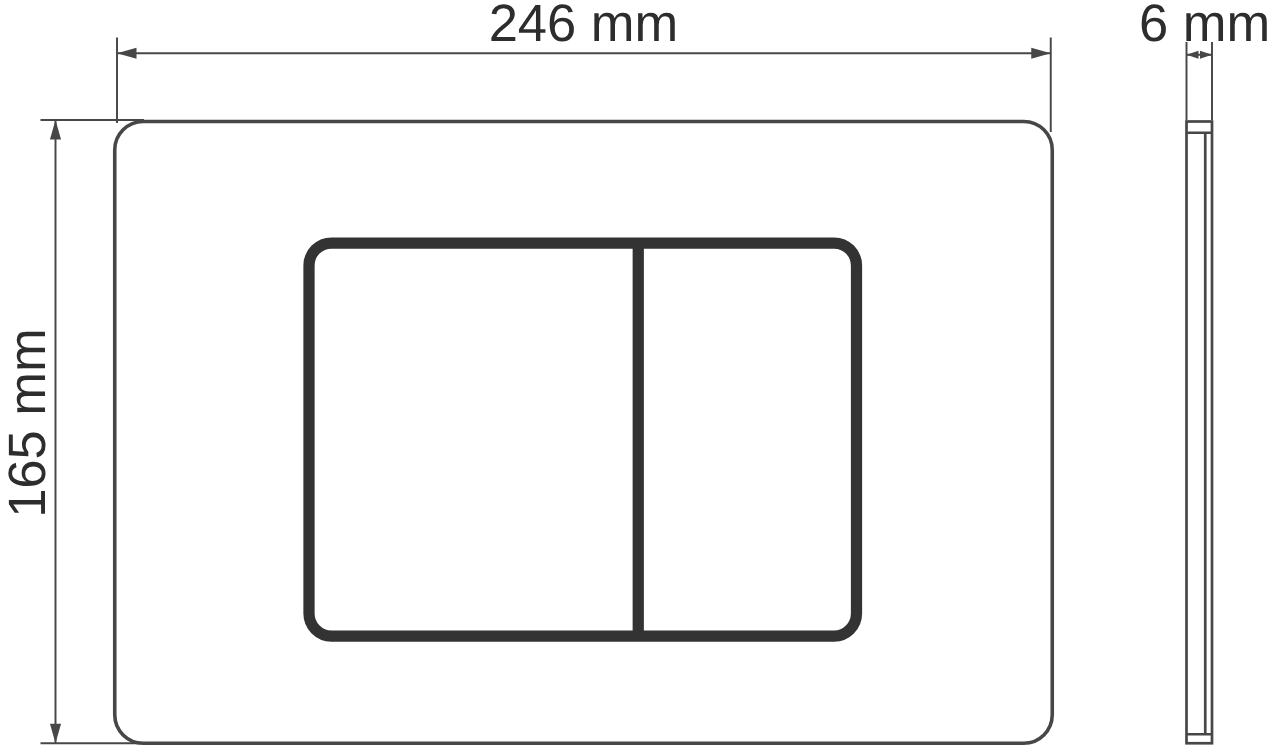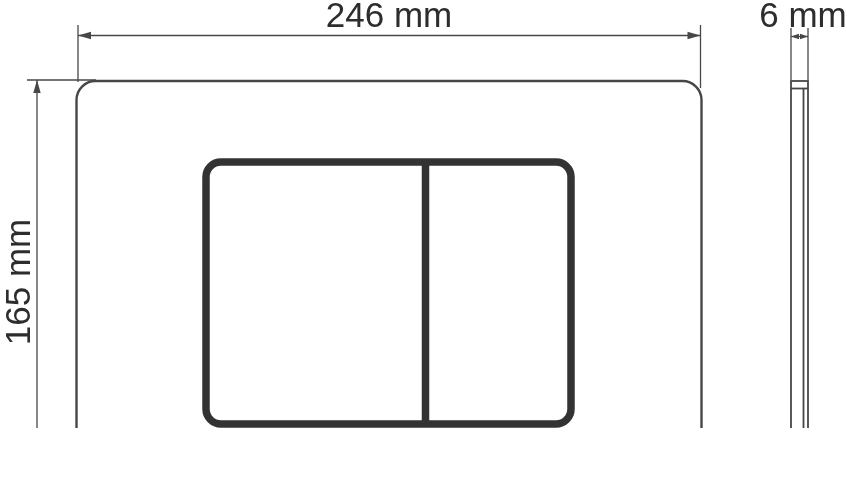--- a/index.html
+++ b/index.html
@@ -3,21 +3,21 @@
 <meta charset="utf-8">
 <style>
   html, body {
     margin: 0;
     padding: 0;
     background: #ffffff;
   }
   .canvas {
     position: relative;
     width: 847px;
-    height: 428px;
+    height: 500px;
     background: var(--background, #ffffff);
     overflow: hidden;
   }
   svg { display: block; }
   .thin {
     stroke: var(--thin-line, #4a4a4a);
     stroke-width: 1.3;
     fill: none;
   }
   .outline {

